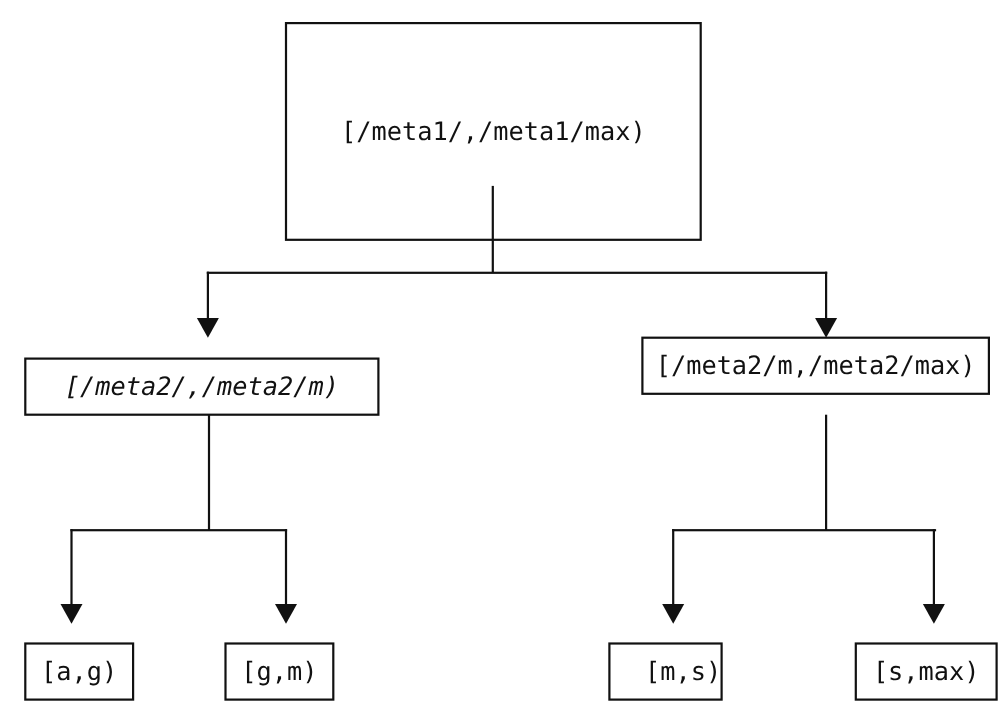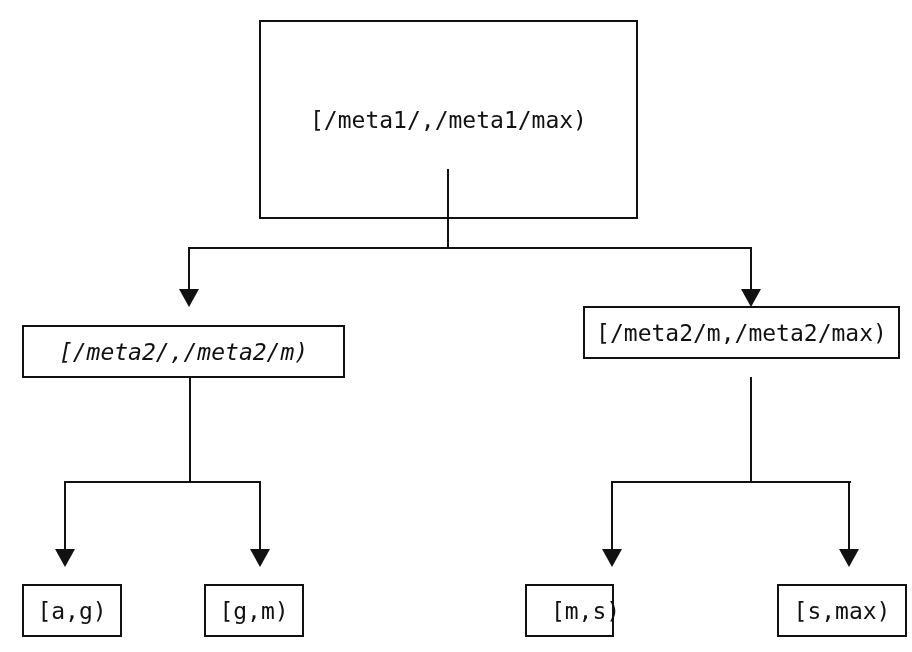--- a/index.html
+++ b/index.html
@@ -67,21 +67,21 @@
   </div>
 
   <div class="node" style="left:8px;   top:584px; width:100px; height:53px;margin-left:14px;">
     <span class="label">[a,g)</span>
   </div>
 
   <div class="node" style="left:204px; top:584px; width:100px; height:53px;">
     <span class="label">[g,m)</span>
   </div>
 
-  <div class="node" style="left:525px; top:584px; width:89px; height:53px;padding-left:32px;">
+  <div class="node" style="left:553px; top:584px; width:104px; height:53px;padding-left:32px;">
     <span class="label">[m,s)</span>
   </div>
 
   <div class="node" style="left:777px; top:584px; width:130px; height:53px;text-align:right;">
     <span class="label">[s,max)</span>
   </div>
 
   <div class="vline" style="left:447px; top:169px; height:79px;"></div>
   <div class="hline" style="left:188px; top:247px; width:564px;"></div>
 

